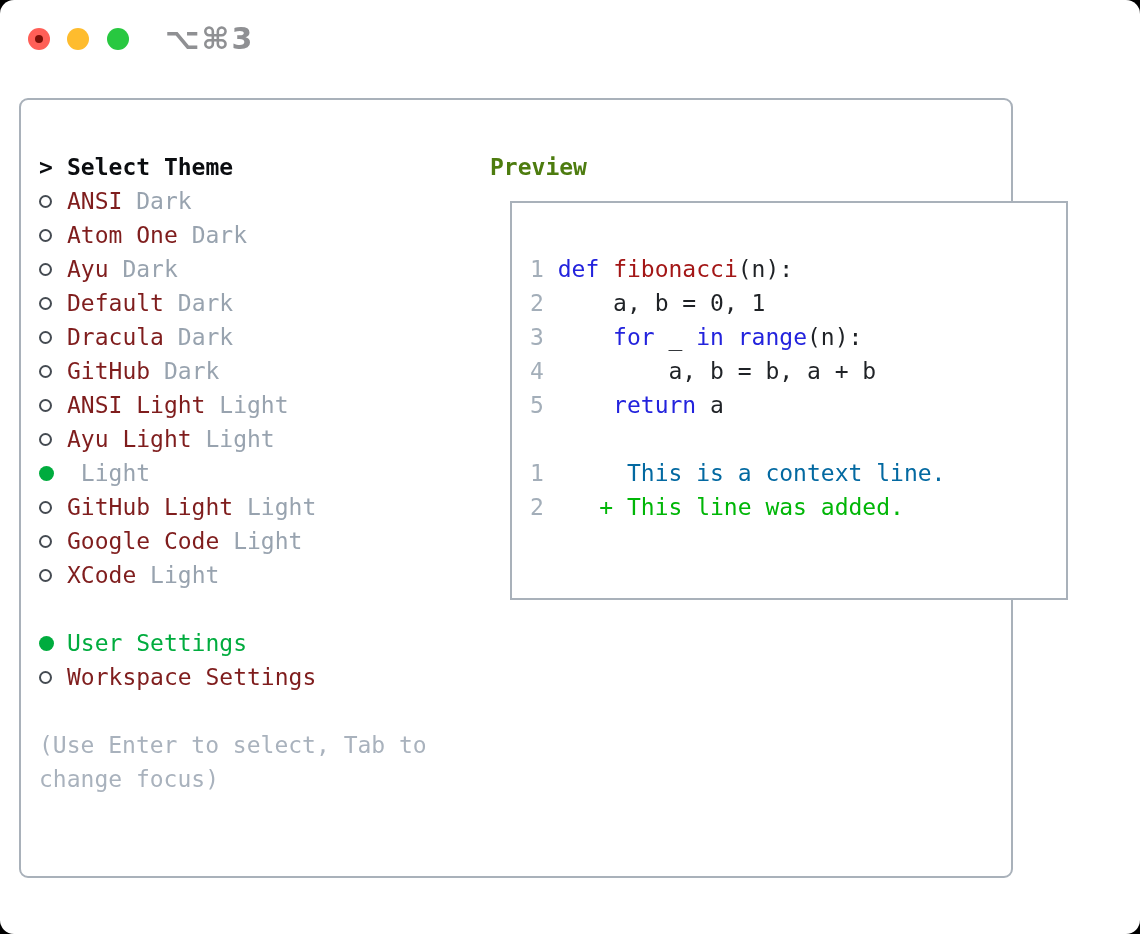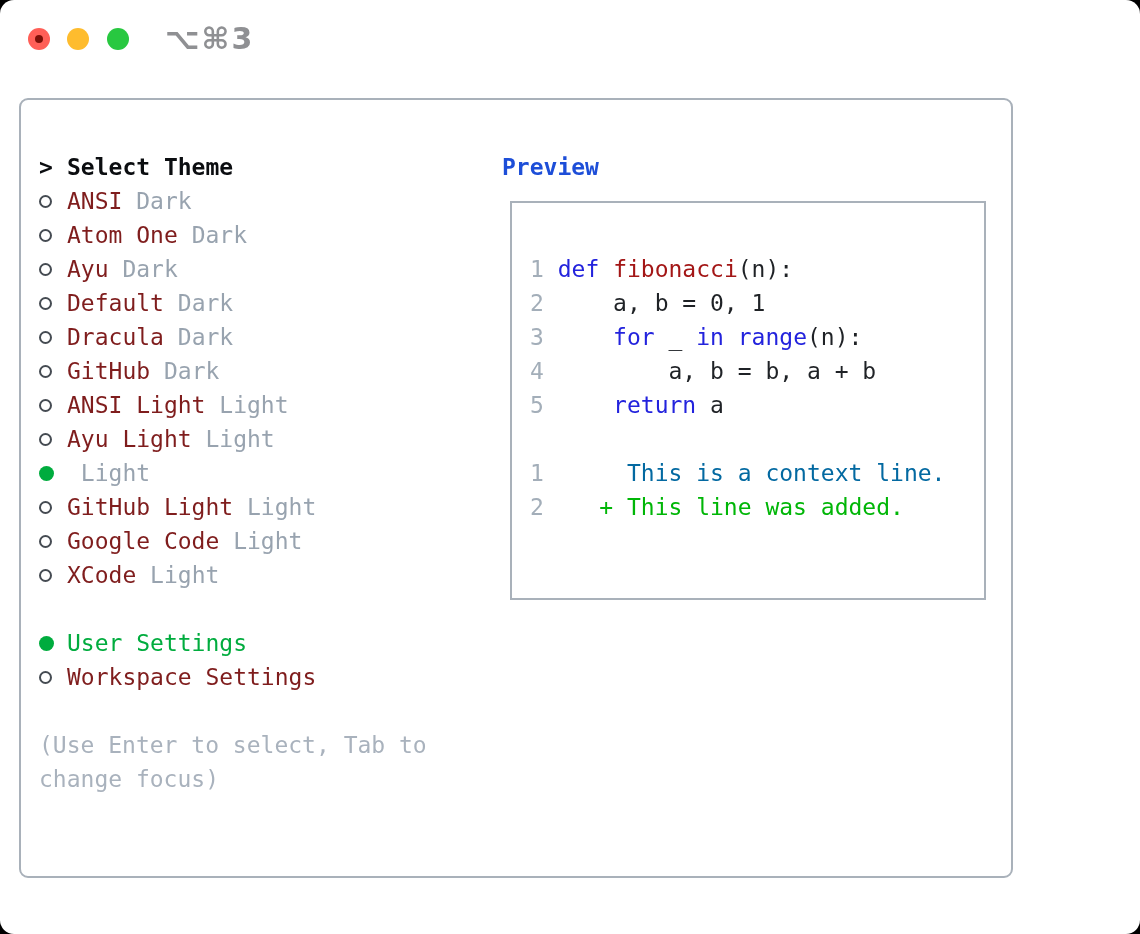--- a/index.html
+++ b/index.html
@@ -33,25 +33,25 @@
   .radio{width:13px;height:13px;border:2px solid #454b52;border-radius:50%;box-sizing:border-box;}
   .radio.sel{width:15px;height:15px;border:none;background:var(--accent_green);}
   .section-title{font-weight:bold;color:#0b0d10;}
   .plain-title{color:#16181b;}
   .item-name{color:#7f1d1d;}
   .item-name.sel{color:var(--accent_green);}
   .item-variant{color:var(--muted_gray);}
   .hint{color:#a9b2bd;text-align:right;}
   
   .preview-label{
-    position:absolute;left:481px;top:50px;height:34px;line-height:34px;
-    font-size:23px;font-weight:bold;color:#1d4ed8;
+    position:absolute;left:469px;top:50px;height:34px;line-height:34px;
+    font-size:23px;font-weight:bold;color:#4d7c0f;
   }
   .preview-box{
-    position:absolute;left:489px;top:101px;width:476px;height:399px;
+    position:absolute;left:489px;top:101px;width:558px;height:399px;
     border:2px solid var(--border);box-sizing:border-box;background:#fff;
     padding:49px 0 0 18px;overflow:hidden;
   }
   .code-line{height:34px;line-height:34px;font-size:23px;white-space:pre;}
   .ln{color:var(--line_number);}
   .seg-pl{color:#1f2226;}
   .seg-kw{color:var(--keyword_blue);}
   .seg-fn{color:var(--function_red);}
   .seg-ctx{color:#0369a1;}
   .seg-del{color:var(--diff_deleted);}

